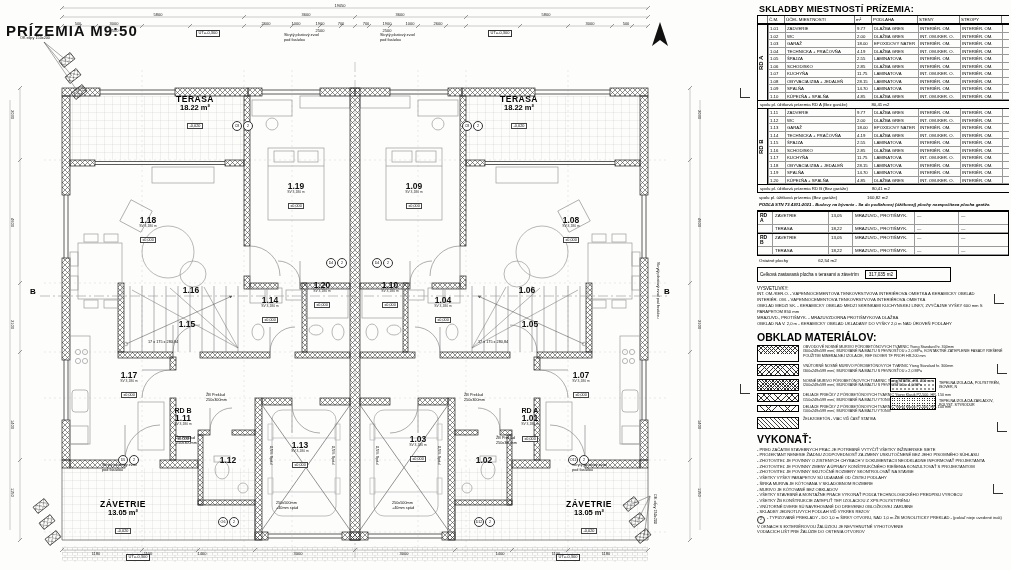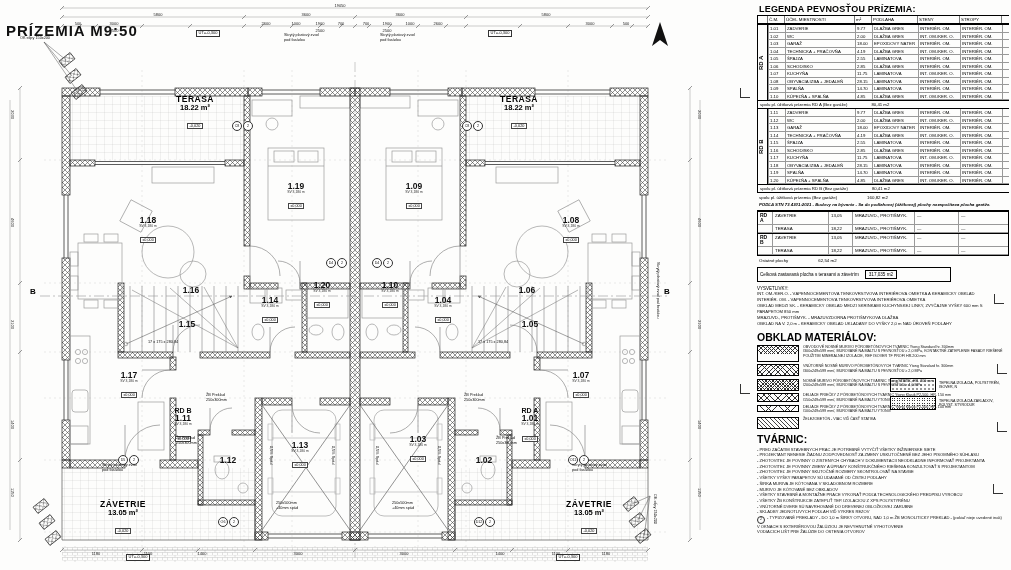--- a/index.html
+++ b/index.html
@@ -557,21 +557,21 @@
       <div class="tag" style="left: 474px; top: 517px; position: absolute;">
         <span class="tc">D12</span>
         <span class="tc">2</span>
       </div>
 
     <div class="sec" style="left: 30px; top: 287px; position: absolute;"><span>B</span></div>
       <div class="sec" style="left: 664px; top: 287px; position: absolute;"><span>B</span></div>
   </div>
 
   <div id="panel">
-    <div class="lg-title">LEGENDA PEVNOSŤOU PRÍZEMIA:</div>
+    <div class="lg-title">SKLADBY MIESTNOSTÍ PRÍZEMIA:</div>
 
     <div class="ltable">
       <div class="lhead">
         <div></div>
         <div>Č.M.</div>
         <div>ÚČEL MIESTNOSTI</div>
         <div>m²</div>
         <div>PODLAHA</div>
         <div>STENY</div>
         <div>STROPY</div>
@@ -882,21 +882,21 @@
       <div class="sitem s1">
           <div class="ssw"></div>
           <span>TEPELNÁ IZOLÁCIA, POLYSTYRÉN, ISOVER, N</span>
         </div>
         <div class="sitem s2">
           <div class="ssw"></div>
           <span>TEPELNÁ IZOLÁCIA ZÁKLADOV, POLYST. STYRODUR</span>
         </div>
     </div>
 
-    <div class="not-t">TVÁRNIC:</div>
+    <div class="not-t">VYKONAŤ:</div>
     <div class="nrow">
 
         <span class="ntx">- PRED ZAČATÍM STAVEBNÝCH PRÁC JE POTREBNÉ VYTÝČIŤ VŠETKY INŽINIERSKE SIETE</span>
       </div>
       <div class="nrow">
 
         <span class="ntx">- PROJEKTANT NENESIE ŽIADNU ZODPOVEDNOSŤ ZA ZMENY USKUTOČNENÉ BEZ JEHO PÍSOMNÉHO SÚHLASU</span>
       </div>
       <div class="nrow">
 

